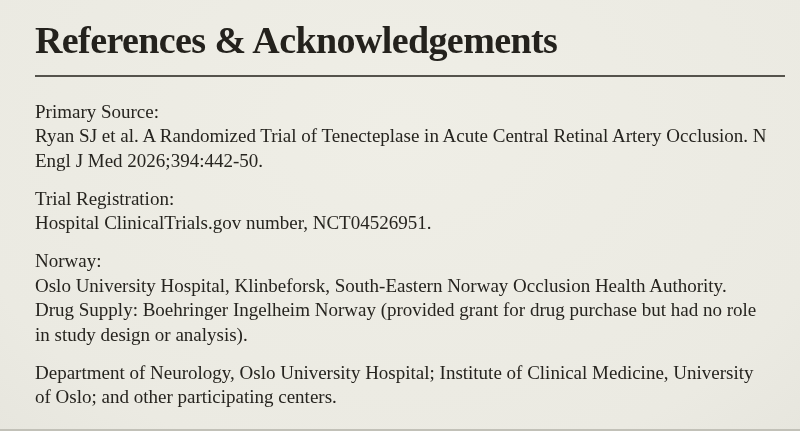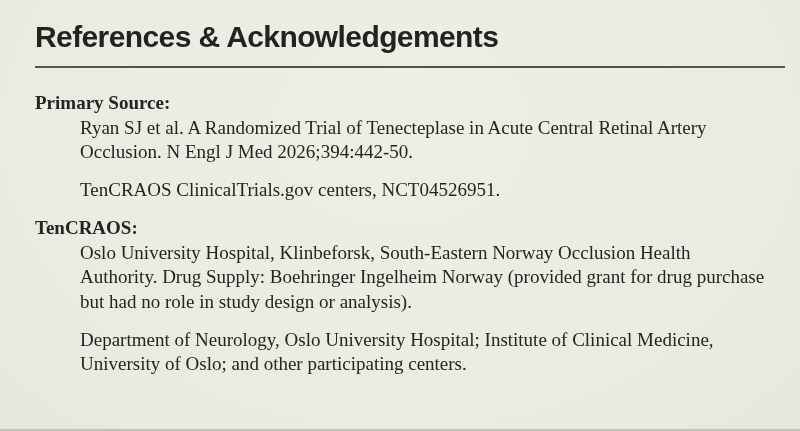--- a/index.html
+++ b/index.html
@@ -15,23 +15,23 @@
     font-family: "Liberation Serif", serif;
   }
   .slide {
     position: relative;
     padding: 12px 35px 0 35px;
     background: radial-gradient(ellipse at 50% 30%, #efeee6 0%, #ebeae2 80%, #e7e6de 100%);
     width: 730px;
     height: 419px;
   }
   .page-title {
-    font-family: Liberation Sans, sans-serif;
+    font-family: Liberation Serif, serif;
     font-weight: 700;
-    font-size: 30px;
+    font-size: 38px;
     letter-spacing: -0.6px;
     color: #24221d;
     margin: 8px 0 0 0;
     line-height: 1.1;
   }
   .rule {
     border: none;
     border-top: 2px solid #55534c;
     margin: 13px 0 0 0;
     width: 750px;
@@ -41,25 +41,23 @@
     font-size: 19px;
     line-height: 24.5px;
     color: #26241f;
     width: 732px;
   }
   .section {
     margin: 0 0 13.5px 0;
   }
   .section-label {
     display: block;
-    font-weight: bold;
   }
   .section-body {
     display: block;
-    margin-left: 45px;
   }
   .bottom-edge {
     position: absolute;
     left: 0;
     bottom: 0;
     width: 800px;
     height: 2px;
     background: #c2c1b8;
   }
 </style>
@@ -71,25 +69,26 @@
   <hr class="rule">
 
   <div class="content">
 
     <div class="section">
       <span class="section-label">Primary Source:</span>
       <span class="section-body">Ryan SJ et al. A Randomized Trial of Tenecteplase in Acute Central Retinal Artery Occlusion. N Engl J Med 2026;394:442-50.</span>
     </div>
 
     <div class="section">
-      <span class="section-body">TenCRAOS ClinicalTrials.gov centers, NCT04526951.</span>
+      <span class="section-label">Trial Registration:</span>
+      <span class="section-body">Hospital ClinicalTrials.gov number, NCT04526951.</span>
     </div>
 
     <div class="section">
-      <span class="section-label">TenCRAOS:</span>
+      <span class="section-label">Norway:</span>
       <span class="section-body">Oslo University Hospital, Klinbeforsk, South-Eastern Norway Occlusion Health Authority. Drug Supply: Boehringer Ingelheim Norway (provided grant for drug purchase but had no role in study design or analysis).</span>
     </div>
 
     <div class="section">
       <span class="section-body">Department of Neurology, Oslo University Hospital; Institute of Clinical Medicine, University of Oslo; and other participating centers.</span>
     </div>
 
   </div>
 </div>
 

